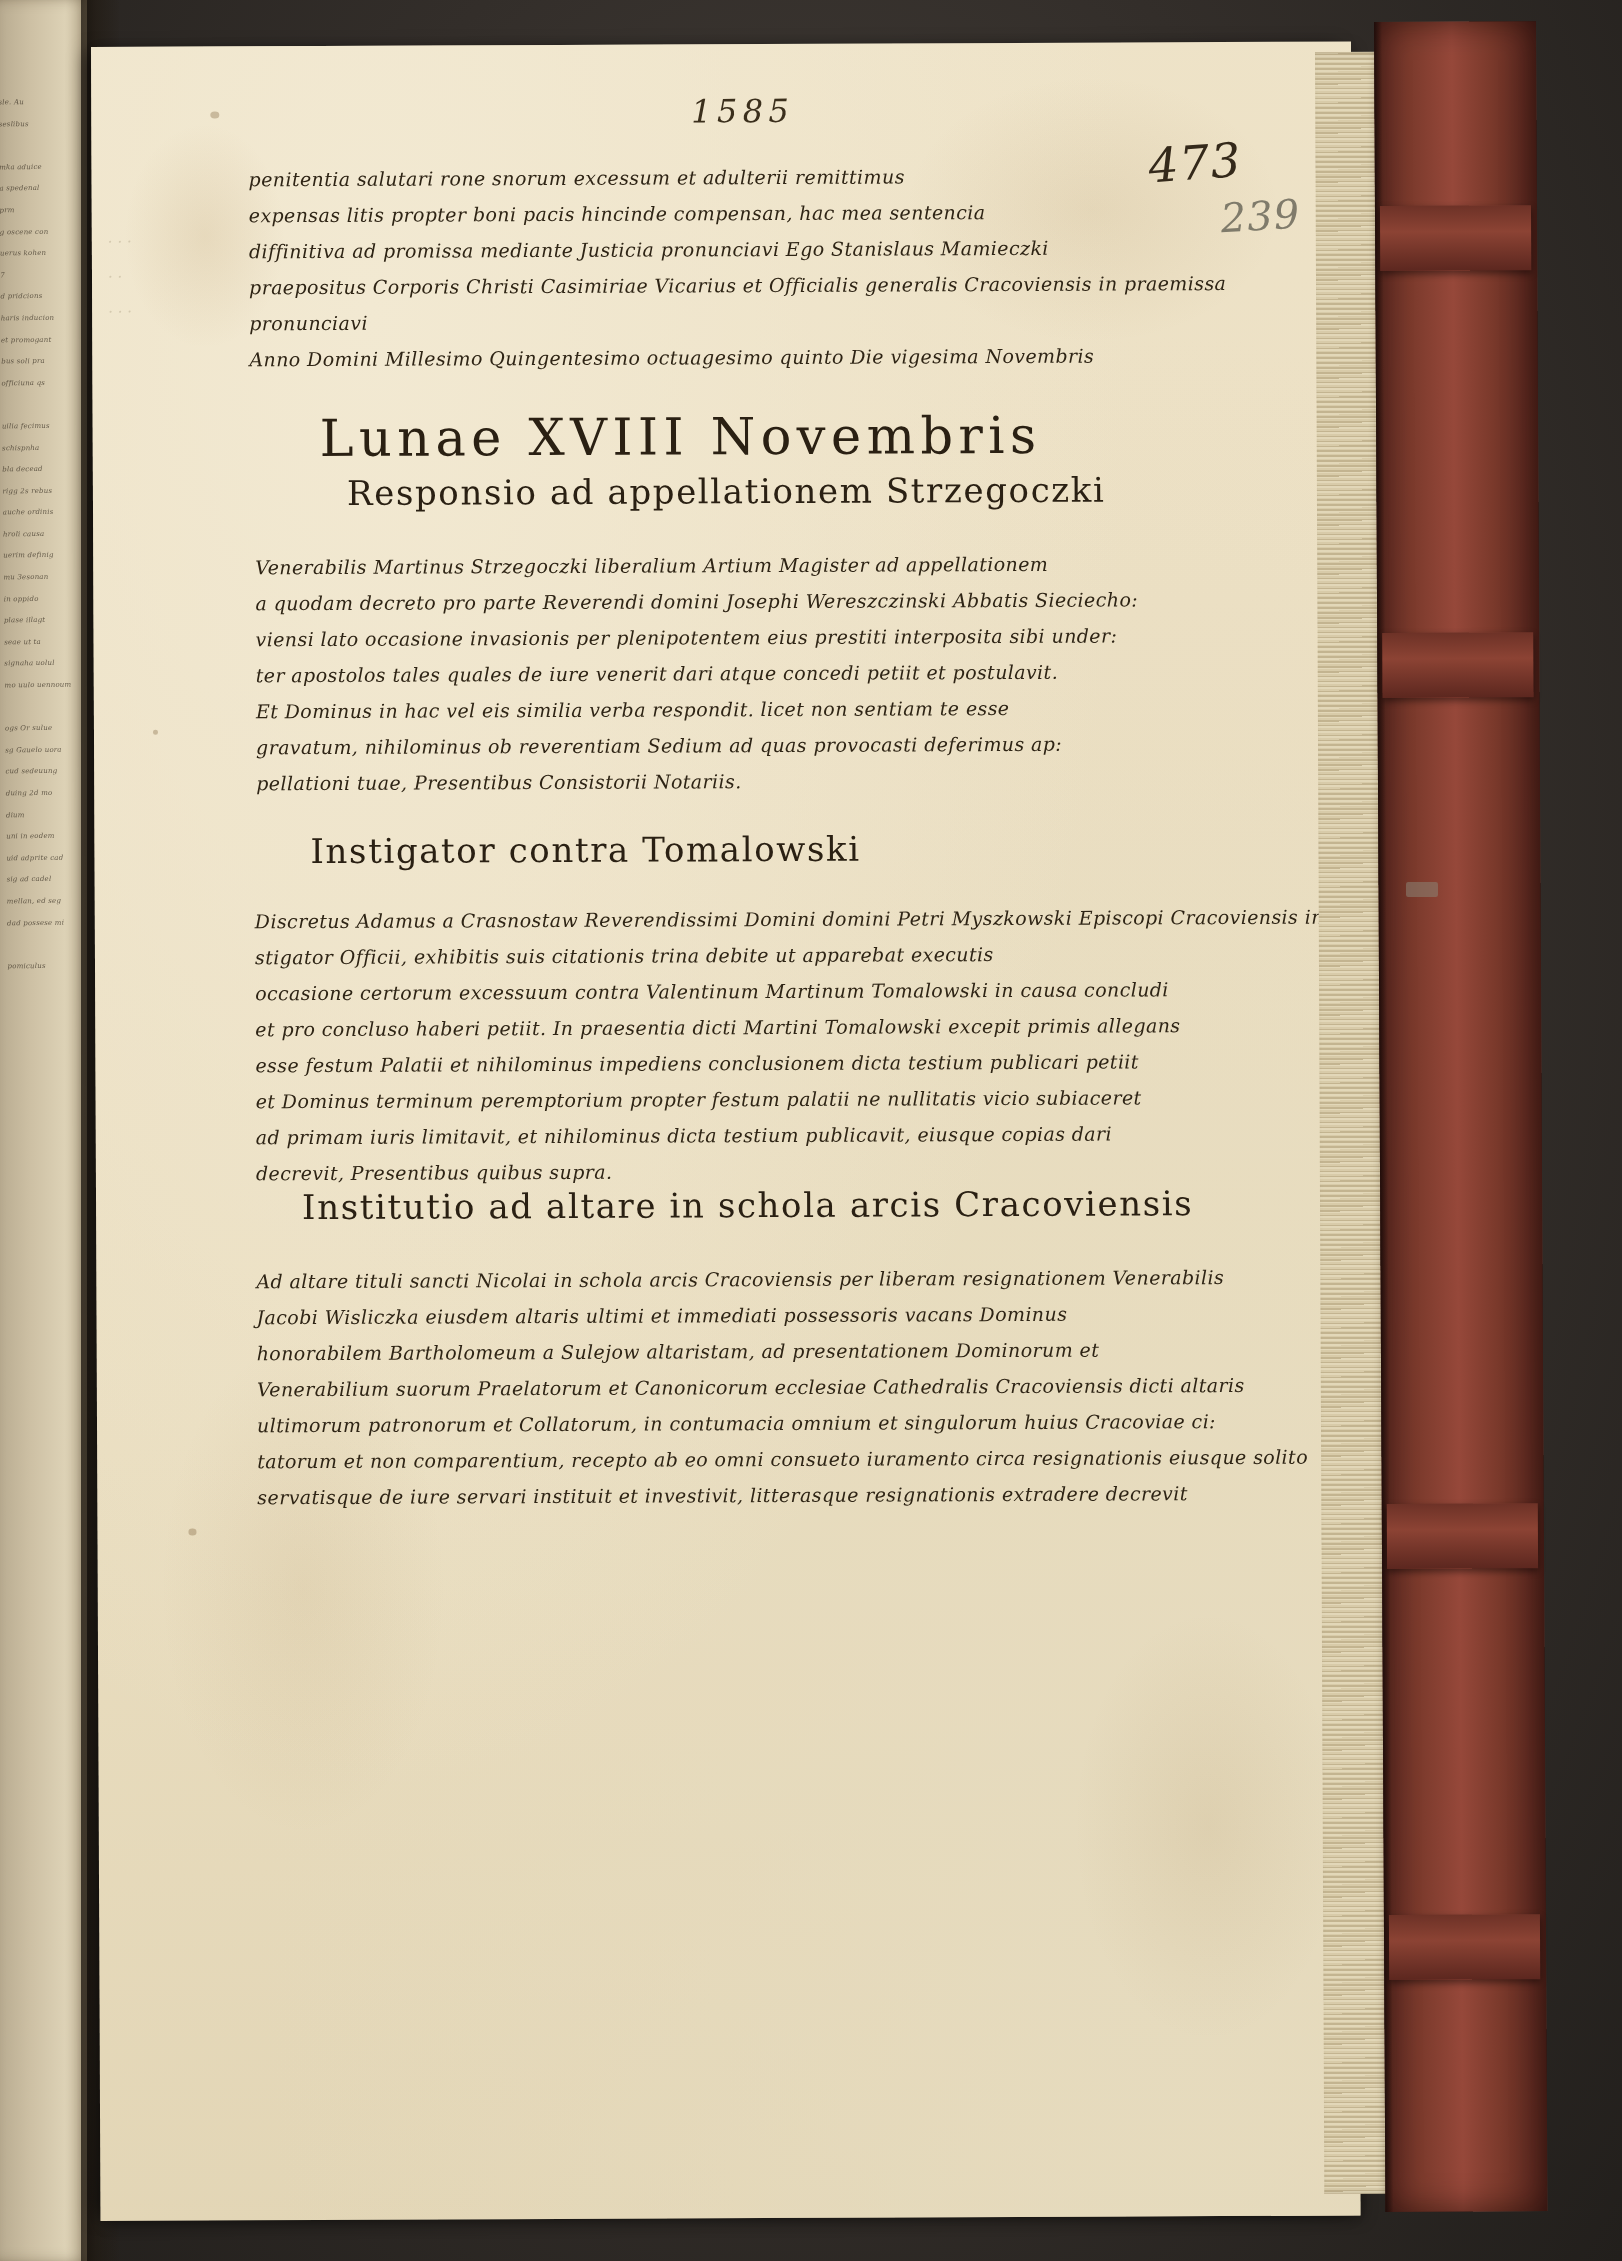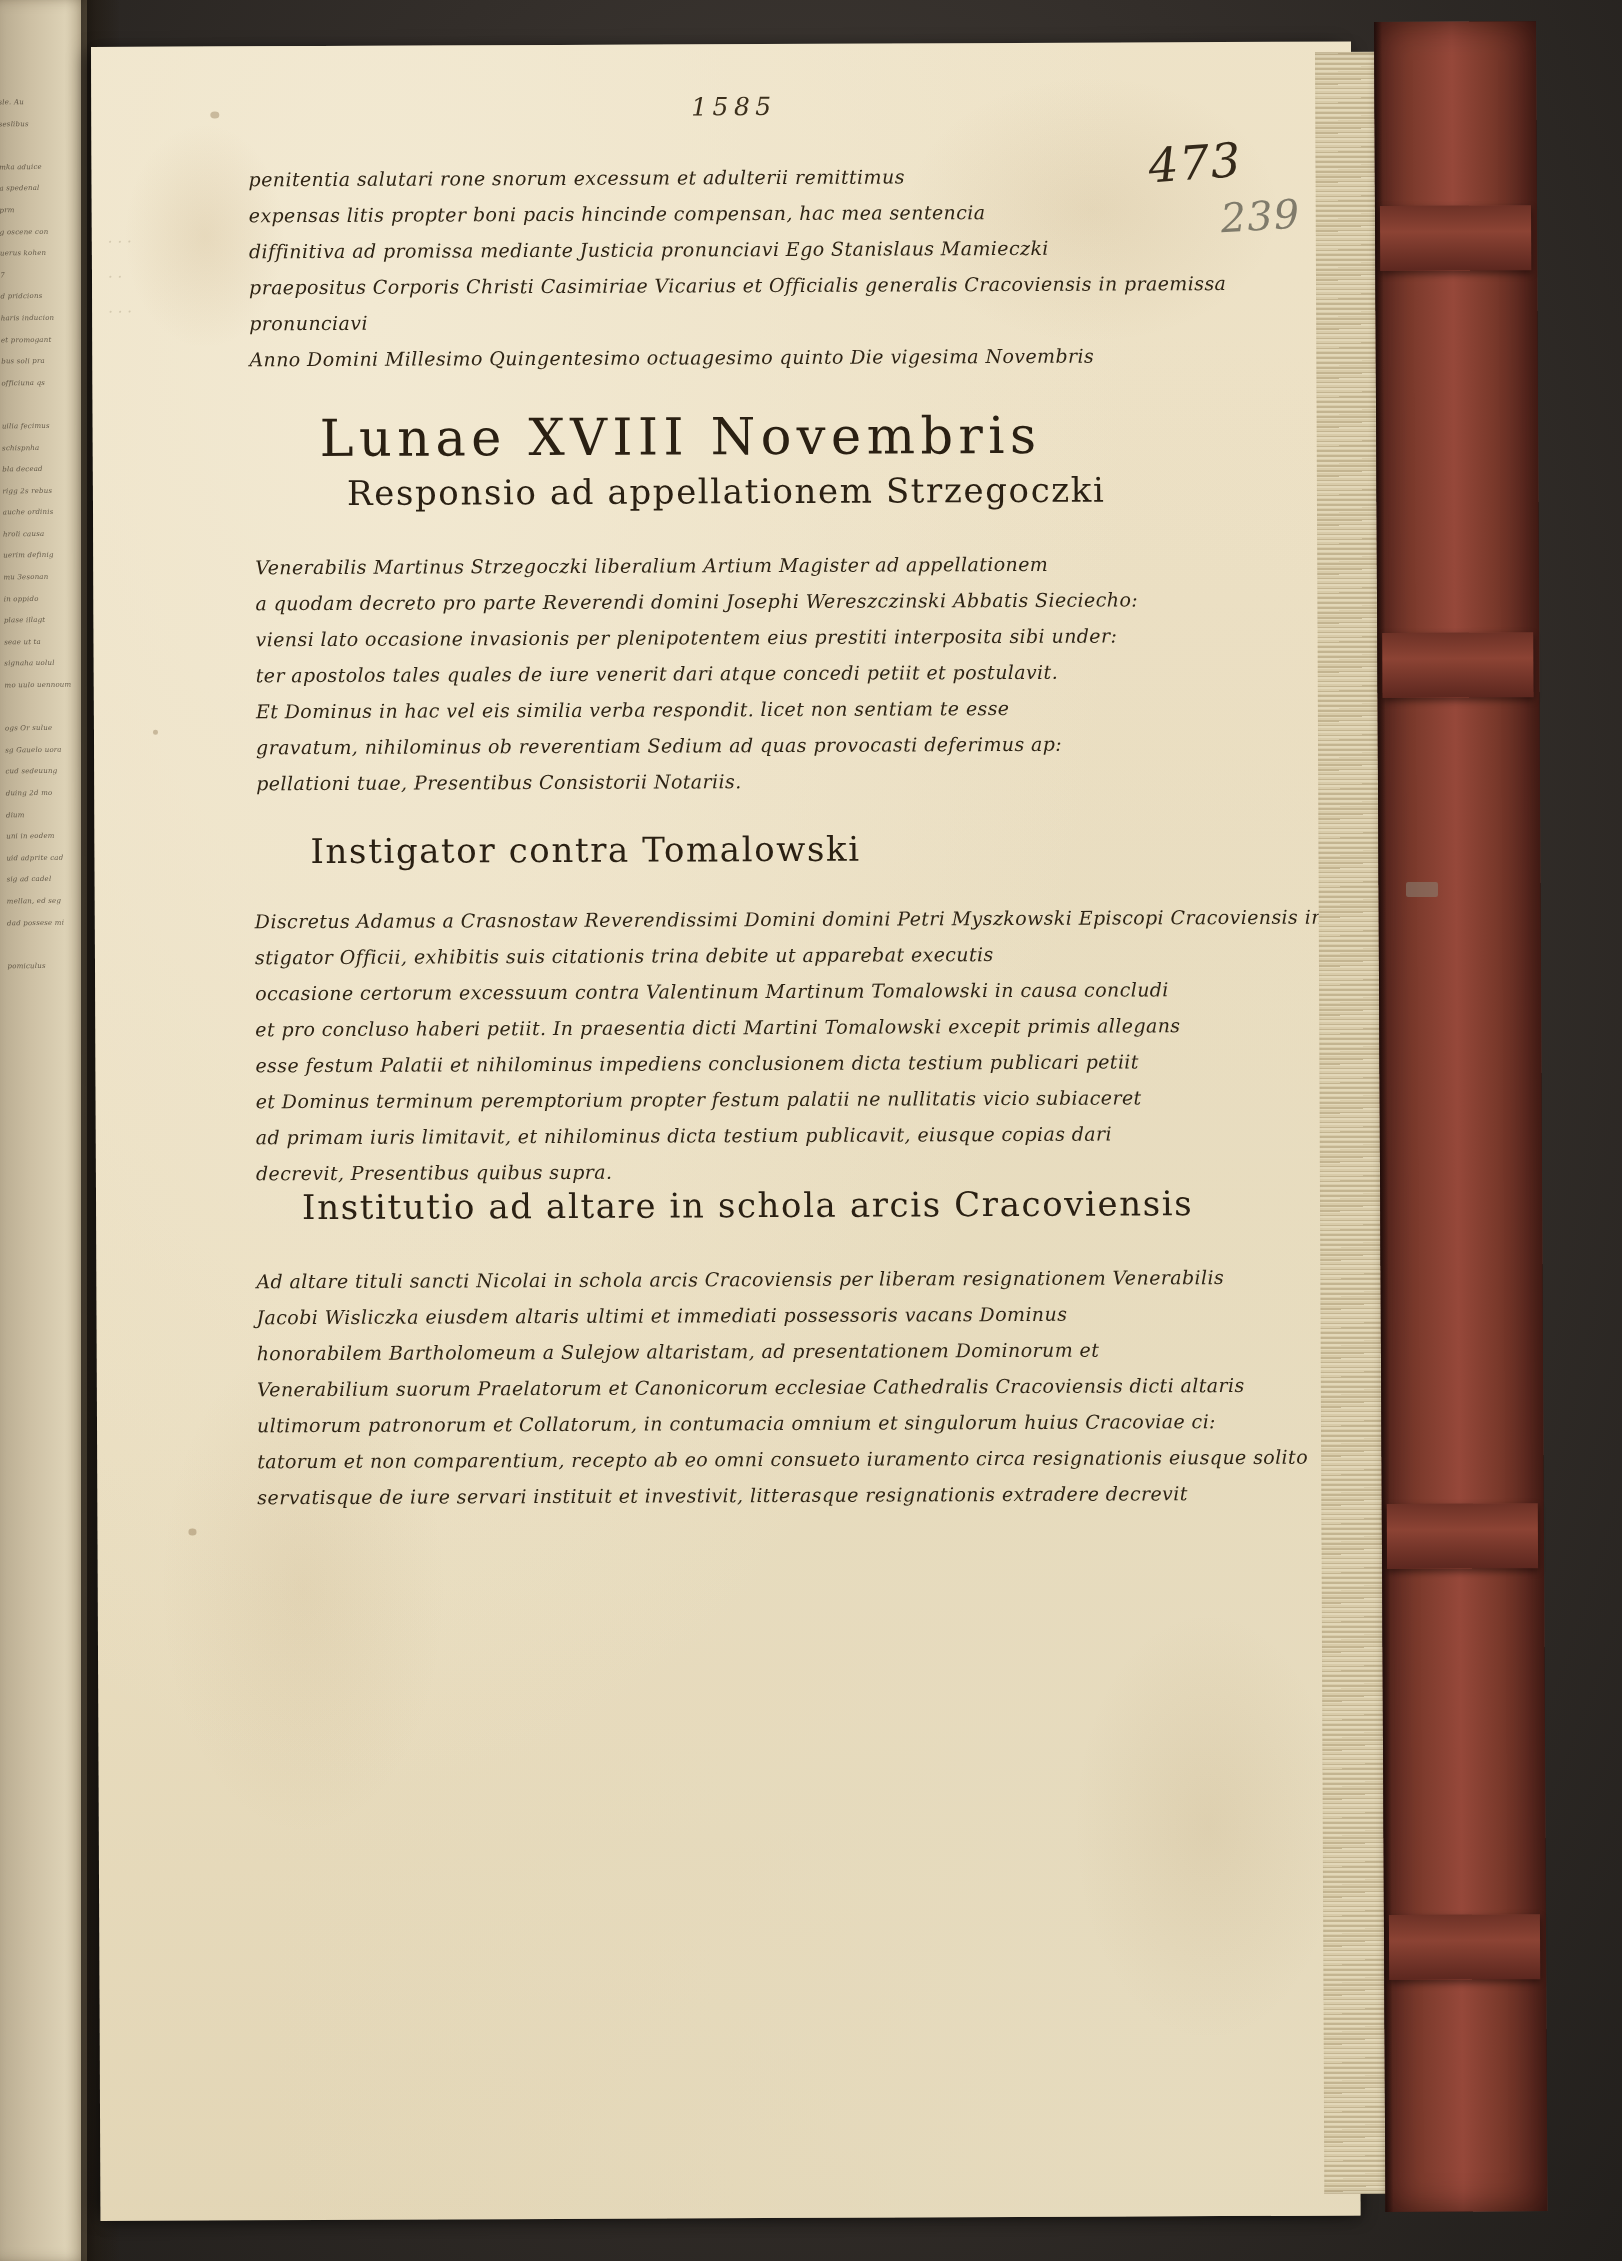--- a/index.html
+++ b/index.html
@@ -144,21 +144,21 @@
     background: #8a8375;
     border-radius: 2.2px;
     opacity: .55;
   }
 
   
   #year {
     position: absolute;
     left: 600px;
     top: 48px;
-    font-size: 25px;
+    font-size: 32px;
     letter-spacing: 5.4px;
     color: #3b2f1c;
     font-family: "DejaVu Serif", serif;
     font-style: italic;
   }
 
   
   #folio-ink {
     position: absolute;
     left: 1057px;

